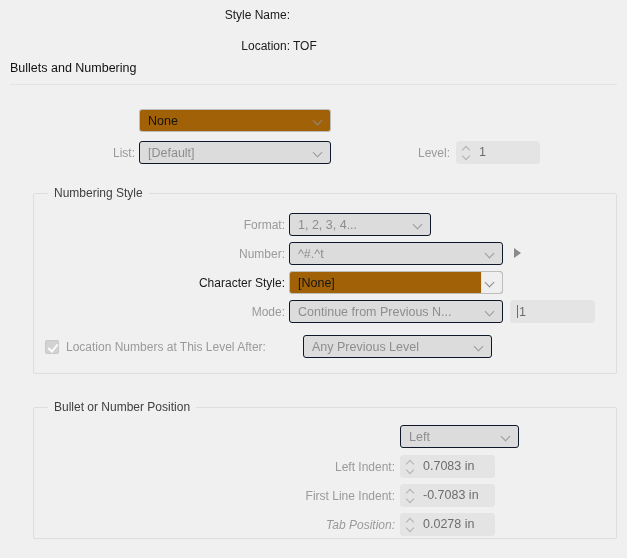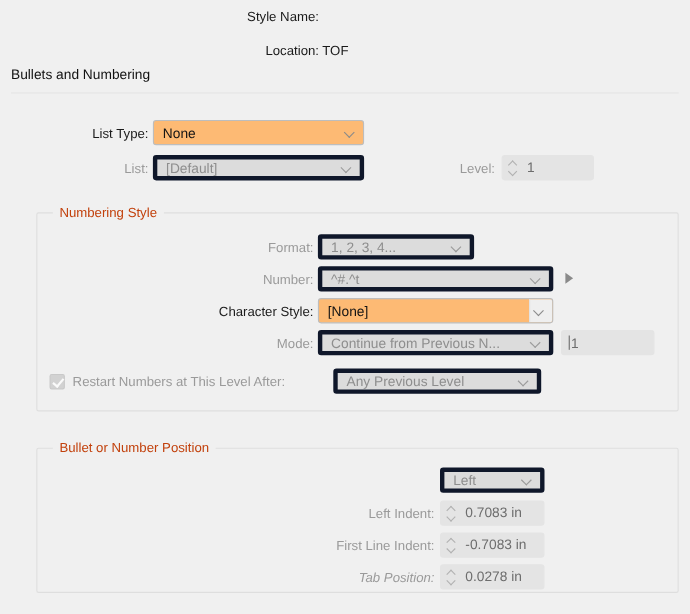--- a/index.html
+++ b/index.html
@@ -66,27 +66,27 @@
     border-radius: 3px;
     display: flex;
     align-items: center;
     position: relative;
     padding: 0 22px 0 8px;
     font-size: 12.5px;
     white-space: nowrap;
     overflow: hidden;
   }
   .combo.enabled {
-    background: #fdba74;
+    background: #a16207;
     border: 1px solid #bdbdbd;
     color: #141414;
   }
   .combo.disabled {
     background: #dcdcdc;
-    border: 4px solid #0f172a;
+    border: 1px solid #0f172a;
     color: #8e8e8e;
   }
   .combo .caret {
     position: absolute;
     right: 7px;
     top: 50%;
     width: 9px;
     height: 9px;
     margin-top: -5px;
   }
@@ -210,21 +210,21 @@
     border: 1px solid #dedede;
     border-radius: 2px;
   }
   .groupbox > .gb-title {
     position: absolute;
     top: -8px;
     left: 14px;
     background: #f0f0f0;
     padding: 0 6px;
     font-size: 12px;
-    color: #c2410c;
+    color: #404040;
     white-space: nowrap;
     line-height: 14px;
   }
 
   
   .divider {
     position: absolute;
     height: 1px;
     background: #e4e4e4;
   }
@@ -263,23 +263,20 @@
   <div class="row" style="left:205px; top:35px; width:85px; justify-content:flex-end;">
     <span class="lbl">Location:</span>
   </div>
   <div class="row" style="left:293px; top:35px;">
     <span class="lbl" style="text-align:left;">TOF</span>
   </div>
 
   <div class="section-head" style="left:10px; top:61px;">Bullets and Numbering</div>
   <div class="divider" style="left:10px; top:84px; width:607px;"></div>
 
-  <div class="row" style="left:40px; top:110px; width:95px; justify-content:flex-end;">
-    <span class="lbl">List Type:</span>
-  </div>
   <div class="combo enabled" style="position:absolute; left:139px; top:109px; width:192px;">
     <span>None</span>
     <span class="caret"></span>
   </div>
 
   <div class="row" style="left:40px; top:142px; width:95px; justify-content:flex-end;">
     <span class="lbl dim">List:</span>
   </div>
   <div class="combo disabled" style="position:absolute; left:139px; top:141px; width:192px;">
     <span>[Default]</span>
@@ -331,32 +328,32 @@
     <span>Continue from Previous N...</span>
     <span class="caret"></span>
   </div>
   <div class="plainbox" style="position:absolute; left:510px; top:300px; width:85px;">
     <span class="caretbar"></span>
     <span>1</span>
   </div>
 
   <div class="row" style="left:45px; top:336px;">
     <span class="checkbox checked"></span>
-    <span class="lbl dim" style="text-align:left; margin-left:7px;">Restart Numbers at This Level After:</span>
+    <span class="lbl dim" style="text-align:left; margin-left:7px;">Location Numbers at This Level After:</span>
   </div>
   <div class="combo disabled" style="position:absolute; left:303px; top:335px; width:189px;">
     <span>Any Previous Level</span>
     <span class="caret"></span>
   </div>
 
   <div class="groupbox" style="left:33px; top:407px; width:584px; height:132px;">
     <span class="gb-title">Bullet or Number Position</span>
   </div>
 
-  <div class="combo disabled" style="position:absolute; left:400px; top:425px; width:95px;">
+  <div class="combo disabled" style="position:absolute; left:400px; top:425px; width:119px;">
     <span>Left</span>
     <span class="caret"></span>
   </div>
 
   <div class="row" style="left:270px; top:456px; width:125px; justify-content:flex-end;">
     <span class="lbl dim">Left Indent:</span>
   </div>
   <div class="stepper" style="position:absolute; left:400px; top:455px; width:95px;">
     <span class="arrows"></span>
     <span class="val">0.7083 in</span>

